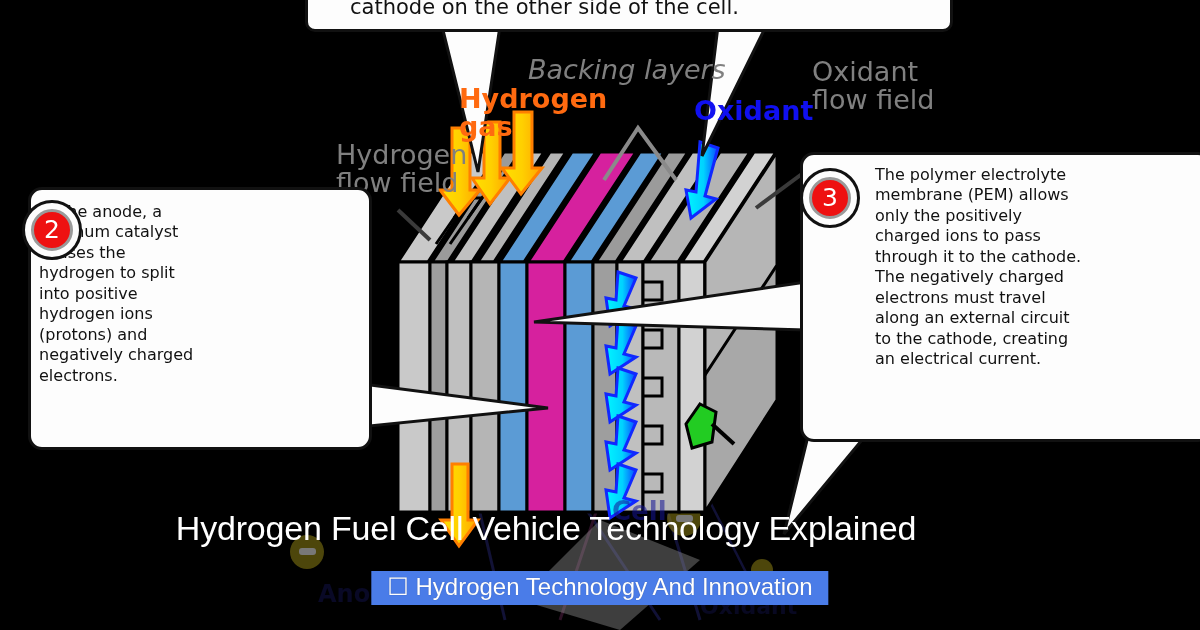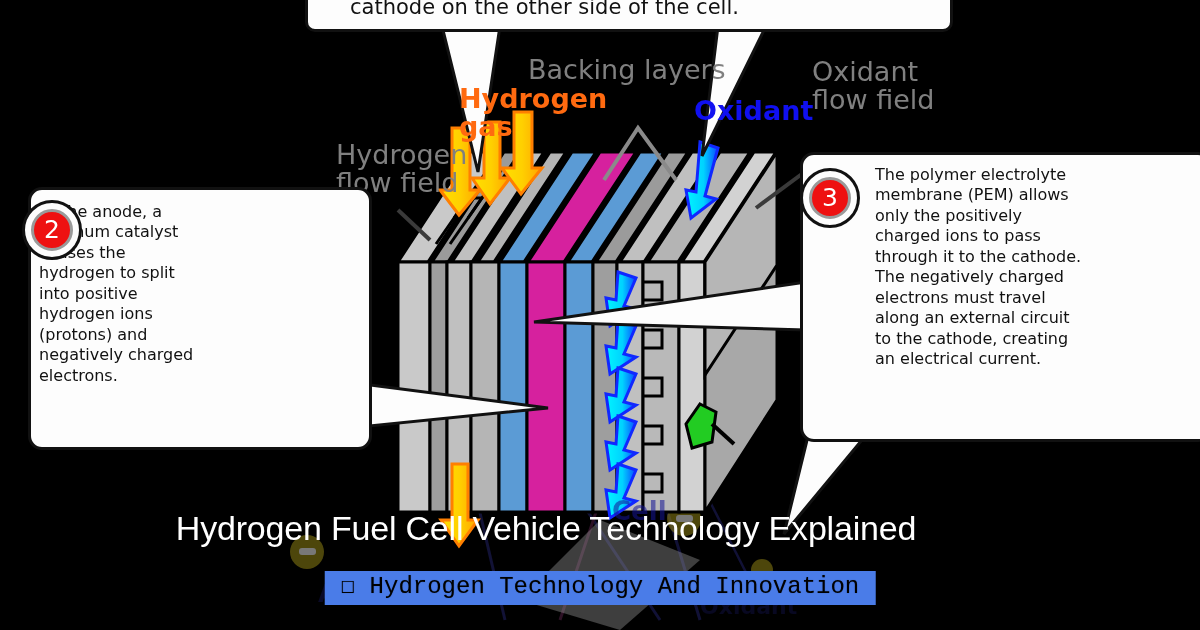--- a/index.html
+++ b/index.html
@@ -31,21 +31,21 @@
   #lbl-water  { left: 612px; top: 498px; font-size: 26px; color: #141496; }
   #lbl-anode  { left: 318px; top: 582px; font-size: 24px; color: #171760; opacity: .40; }
   #lbl-cathode{ left: 700px; top: 596px; font-size: 22px; color: #171760; opacity: .35; }
 
   
   .dlabel {
     position: absolute;
     line-height: 1.02;
     white-space: pre-line;
   }
-  #lbl-backing   { left: 528px; top: 56px;  font-size: 27px; color: #808080; }
+  #lbl-backing   { left: 528px; top: 56px;  font-size: 27px; color: #808080; font-style: italic; }
   #lbl-oxflow    { left: 812px; top: 58px;  font-size: 27px; color: #808080; }
   #lbl-h2flow    { left: 336px; top: 141px; font-size: 27px; color: #808080; }
   #lbl-h2gas     { left: 459px; top: 85px;  font-size: 27px; color: #ff6a10; font-weight: bold; }
   #lbl-oxidant   { left: 694px; top: 97px;  font-size: 27px; color: #1010f0; font-weight: bold; }
 
   
   .balloon {
     position: absolute;
     background: #fdfdfd;
     border: 3px solid #111;
@@ -108,22 +108,22 @@
     position: absolute;
     left: 50%; transform: translateX(-50%);
     top: 571px;
     background: #4a7ce8;
     padding: 3px 16px 5px 16px;
     z-index: 20;
   }
   #subtitle {
     font-size: 24px;
     line-height: 1.1;
-    color: #000000;
-    font-family: Liberation Mono, monospace;
+    color: #ffffff;
+    font-family: Liberation Sans, sans-serif;
     white-space: pre;
     text-shadow: 0 0 1px rgba(0,0,0,.35);
   }
 </style>
 </head>
 <body>
 
 <div id="stage">
 
   <svg id="diagram" viewBox="0 0 1200 630">

